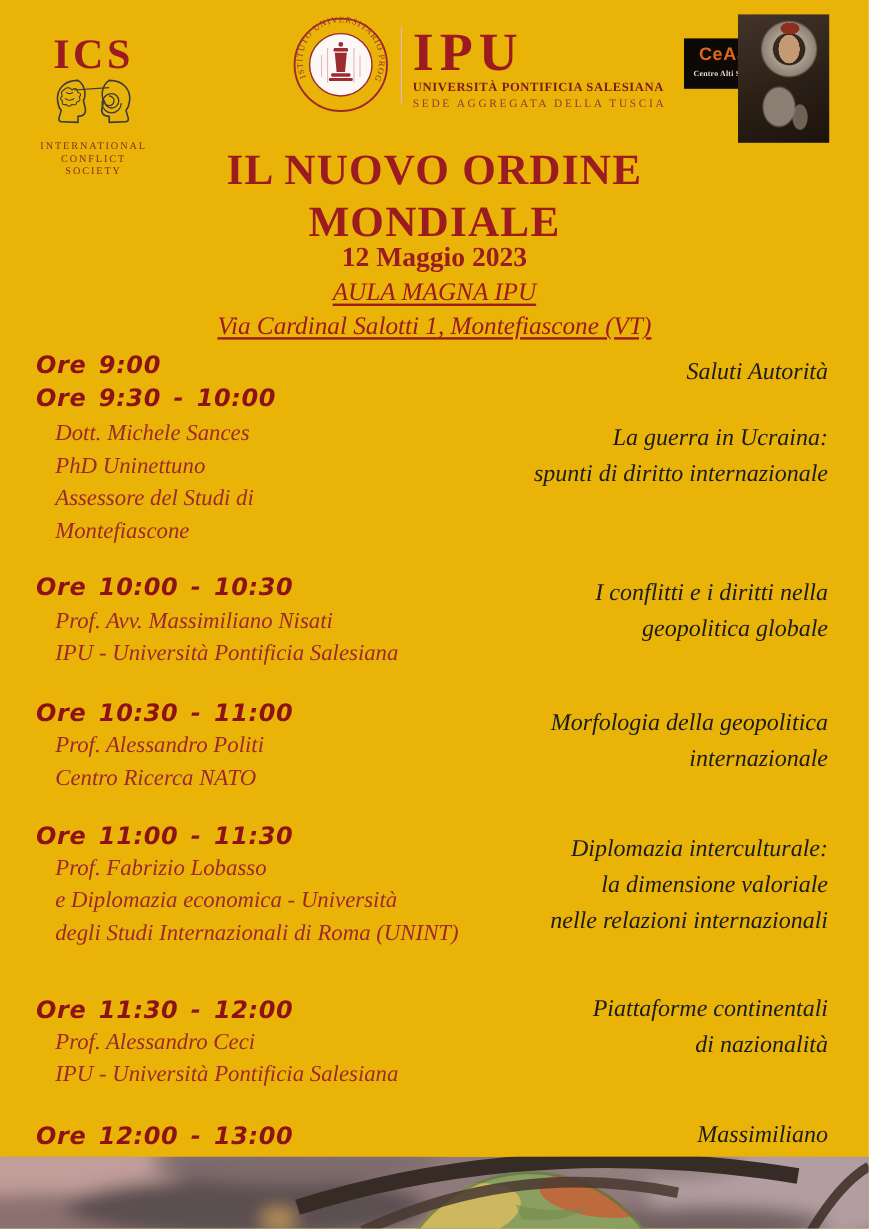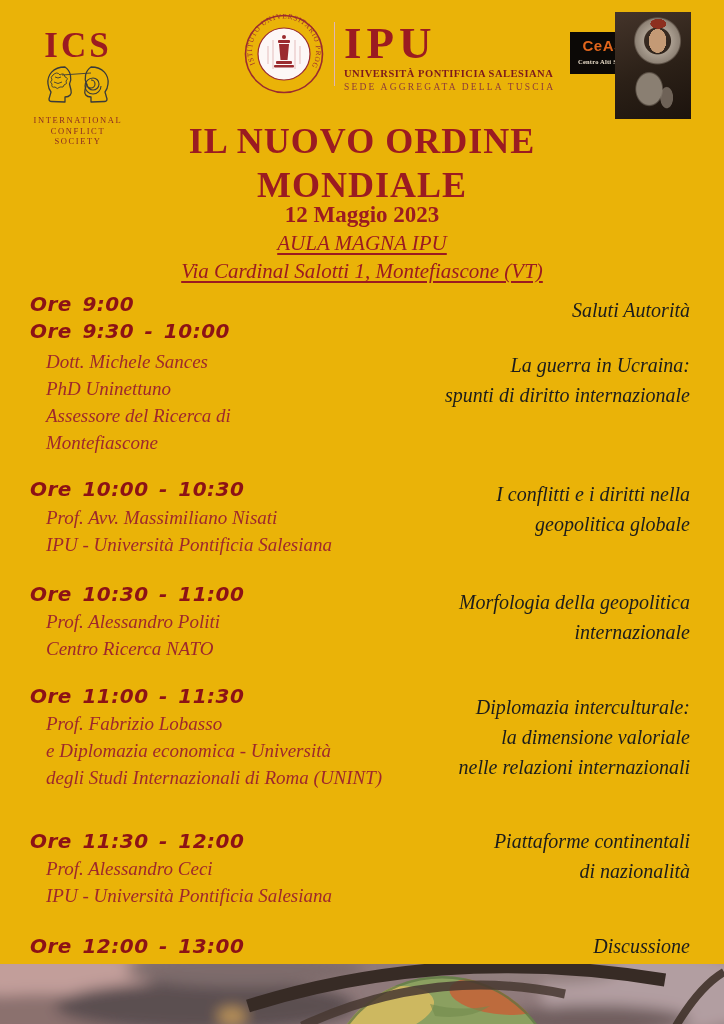--- a/index.html
+++ b/index.html
@@ -128,21 +128,21 @@
 
   <div class="time t0">Ore 9:00</div>
   <div class="topic r0">
     <div>Saluti Autorità</div>
   </div>
 
   <div class="time t1">Ore 9:30 - 10:00</div>
   <div class="speakers s1">
     <div>Dott. Michele Sances</div>
     <div>PhD Uninettuno</div>
-    <div>Assessore del Ricerca di</div>
+    <div>Assessore del Studi di</div>
     <div>Montefiascone</div>
   </div>
   <div class="topic r1">
     <div>La guerra in Ucraina:</div>
     <div>spunti di diritto internazionale</div>
   </div>
 
   <div class="time t2">Ore 10:00 - 10:30</div>
   <div class="speakers s2">
     <div>Prof. Avv. Massimiliano Nisati</div>
@@ -180,21 +180,21 @@
     <div>Prof. Alessandro Ceci</div>
     <div>IPU - Università Pontificia Salesiana</div>
   </div>
   <div class="topic r5">
     <div>Piattaforme continentali</div>
     <div>di nazionalità</div>
   </div>
 
   <div class="time t6">Ore 12:00 - 13:00</div>
   <div class="topic r6">
-    <div>Discussione</div>
+    <div>Massimiliano</div>
   </div>
 
   <div class="photo">
     <svg width="724" height="60" viewBox="0 0 724 60" preserveAspectRatio="none">
       <defs>
         <filter id="blur1" x="-30%" y="-30%" width="160%" height="160%">
             <feGaussianBlur stdDeviation="7"></feGaussianBlur>
           </filter>
         <clipPath id="globeclip">
             <circle cx="442" cy="130" r="118"></circle>

